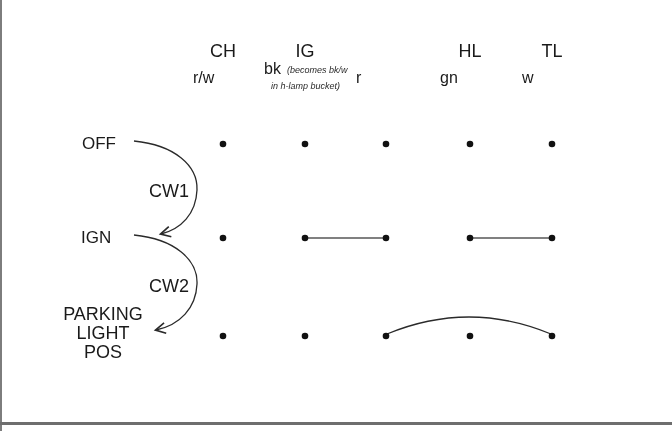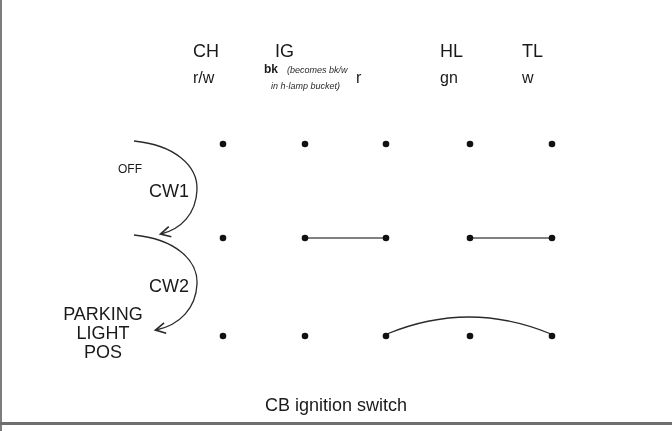--- a/index.html
+++ b/index.html
@@ -7,25 +7,25 @@
     width: 672px; height: 431px;
     position: relative; overflow: hidden;
     font-family: "Liberation Sans", sans-serif;
     color: #1a1a1a;
   }
   .stage { position: absolute; left: 0; top: 0; width: 672px; height: 431px; }
   .border-left  { position: absolute; left: 0; top: 0; width: 2px; height: 431px; background: #7d7d7d; }
   .border-bottom{ position: absolute; left: 0; top: 422px; width: 672px; height: 3px; background: #6e6e6e; }
   svg.layer { position: absolute; left: 0; top: 0; }
   .t { position: absolute; white-space: nowrap; }
-  .col-head { width: 60px; text-align: left; top: 41px; font-size: 18px; line-height: 20px; }
+  .col-head { width: 60px; text-align: center; top: 41px; font-size: 18px; line-height: 20px; }
   .wire     { width: 60px; text-align: left; top: 69px; font-size: 16px; line-height: 18px; }
-  .wire-main{ font-size: 12px; line-height: 18px; font-weight: bold; }
+  .wire-main{ font-size: 16px; line-height: 18px; }
   .wire-note{ font-size: 9px;  line-height: 10px; color: #2a2a2a; font-style: italic; }
-  .pos-label{ font-size: 12px; line-height: 20px; text-align: right; width: 60px; margin-top: 25px; }
+  .pos-label{ font-size: 17px; line-height: 20px; text-align: left; width: 60px; }
   .pos-label-multi { font-size: 18px; line-height: 19px; text-align: center; width: 90px; white-space: pre-line; }
   .cw-label { font-size: 18px; line-height: 20px; }
   .caption  { left: 0; top: 396px; width: 672px; text-align: center; font-size: 18px; line-height: 18px; }
 </style>
 </head>
 <body>
 
 <div class="stage">
 
   <div class="border-left"></div>
@@ -67,20 +67,20 @@
   <div class="t wire" style="left:193px">r/w</div>
   <div class="t wire-main" style="left:264px; top:60px">bk</div>
   <div class="t wire-note" style="left:287px; top:65px">(becomes bk/w</div>
   <div class="t wire-note" style="left:271px; top:81px">in h-lamp bucket)</div>
   <div class="t wire" style="left:356px">r</div>
   <div class="t wire" style="left:440px">gn</div>
   <div class="t wire" style="left:522px">w</div>
 
   <div class="t pos-label" style="left:82px; top:134px">OFF</div>
   <div class="t cw-label" style="left:149px; top:181px">CW1</div>
+  <div class="t pos-label" style="left:81px; top:228px">IGN</div>
   <div class="t cw-label" style="left:149px; top:276px">CW2</div>
   <div class="t pos-label-multi" style="left:58px; top:305px">PARKING
 LIGHT
 POS</div>
 
-  <div class="t caption">CB ignition switch</div>
 
 </div>
 
 </body></html>

